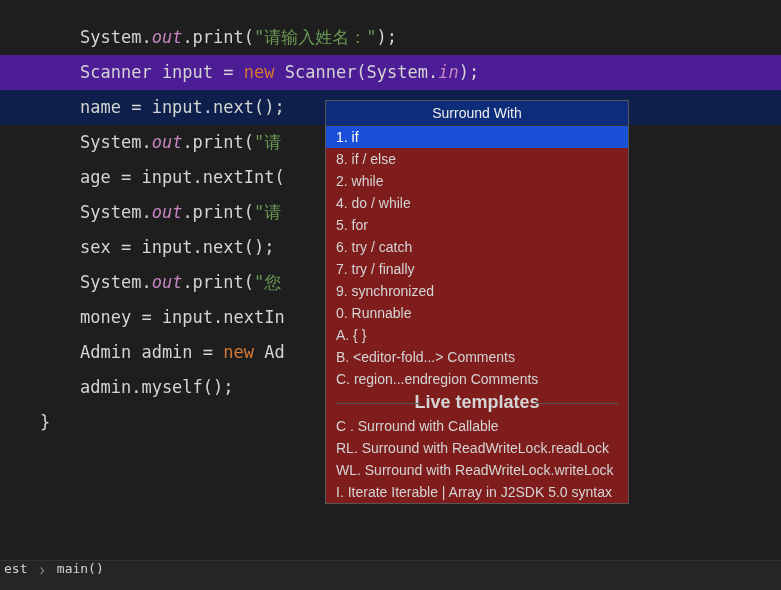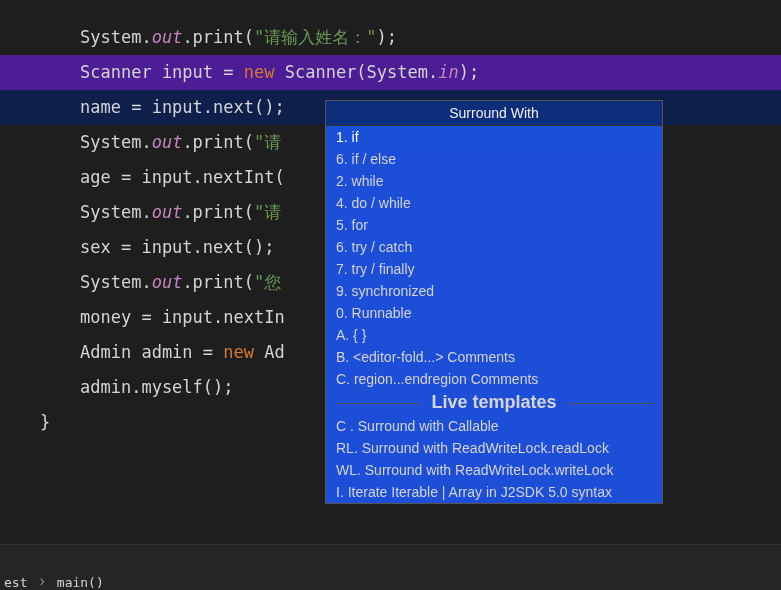--- a/index.html
+++ b/index.html
@@ -38,22 +38,22 @@
 }
 .field { color: #c586c0; font-style: italic; }
 .kw { color: #d67832; }
 .str { color: #6a9955; }
 .plain { color: #d4d4d4; }
 
 .popup {
   position: absolute;
   left: 325px;
   top: 100px;
-  width: 338px;
-  background: #1d4ed8;
+  width: 304px;
+  background: #7f1d1d;
   border: 1px solid #555;
   z-index: 10;
 }
 .popup-header {
   background: #0d2c7a;
   color: #eee;
   text-align: center;
   font-family: 'Segoe UI', Arial, sans-serif;
   font-size: 14px;
   padding: 4px 0;
@@ -88,25 +88,25 @@
   border-top: 1px solid #555;
 }
 .popup-section::before { left: 10px; }
 .popup-section::after { right: 10px; }
 
 .bottom-bar {
   position: absolute;
   bottom: 0;
   left: 0;
   right: 0;
-  height: 46px;
+  height: 30px;
   background: #252525;
   border-top: 1px solid #333;
   display: flex;
-  align-items: flex-end;
+  align-items: flex-start;
 }
 .crumb-sep {
   color: #888;
   padding: 0 8px;
   font-family: 'Segoe UI', Arial, sans-serif;
 }
 .crumb-item {
   color: #d4d4d4;
   font-family: 'Segoe UI', 'Consolas', monospace;
   font-size: 13px;
@@ -163,21 +163,21 @@
   </div>
 
   <div class="code-line brace-line">
     <span class="plain">}</span>
   </div>
 </div>
 
 <div class="popup">
   <div class="popup-header">Surround With</div>
   <div class="popup-item selected">1. if</div>
-  <div class="popup-item">6. if / else</div>
+  <div class="popup-item">8. if / else</div>
   <div class="popup-item">2. while</div>
   <div class="popup-item">4. do / while</div>
   <div class="popup-item">5. for</div>
   <div class="popup-item">6. try / catch</div>
   <div class="popup-item">7. try / finally</div>
   <div class="popup-item">9. synchronized</div>
   <div class="popup-item">0. Runnable</div>
   <div class="popup-item">A. { }</div>
   <div class="popup-item">B. &lt;editor-fold...&gt; Comments</div>
   <div class="popup-item">C. region...endregion Comments</div>

